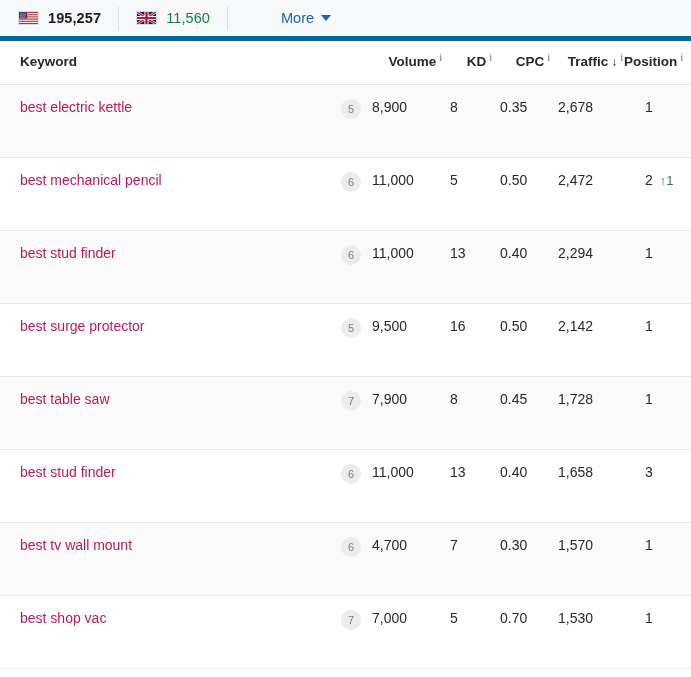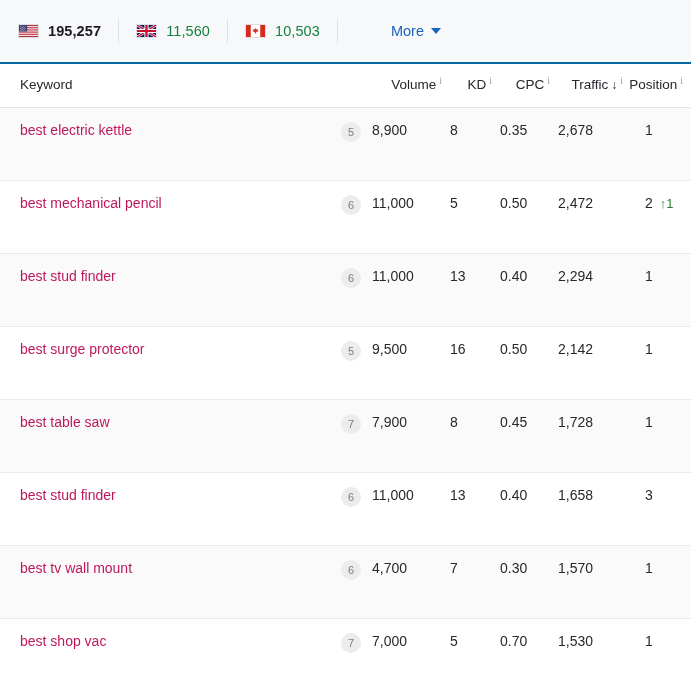--- a/index.html
+++ b/index.html
@@ -8,23 +8,23 @@
     padding: 0;
     width: 691px;
     height: 677px;
     background: #ffffff;
     font-family: "Liberation Sans", sans-serif;
     -webkit-font-smoothing: antialiased;
   }
 
   
   #country-bar {
-    height: 64px;
+    height: 41px;
     background: #f7f8fa;
-    border-bottom: 2px solid #0369a1;
+    border-bottom: 5px solid #0369a1;
     display: flex;
     align-items: center;
     padding-left: 18px;
   }
   .country-chip {
     display: flex;
     align-items: center;
     height: 24px;
     padding-right: 17px;
     border-right: 1px solid #dcdfe3;
@@ -73,21 +73,21 @@
   #kw-table {
     width: 691px;
     border-collapse: collapse;
     table-layout: fixed;
   }
   #kw-table thead th {
     height: 43px;
     background: #ffffff;
     border-bottom: 1px solid #e4e6ea;
     font-size: 13.5px;
-    font-weight: normal;
+    font-weight: bold;
     color: #26282c;
     padding: 0;
     vertical-align: middle;
   }
   .th-inner {
     display: flex;
     align-items: flex-start;
     justify-content: flex-end;
     padding-right: 8px;
     line-height: 16px;
@@ -229,31 +229,20 @@
         <svg class="flag" viewBox="0 0 21 14" preserveAspectRatio="none">
           <rect width="21" height="14" fill="#012169"></rect>
           <path d="M0,0 L21,14 M21,0 L0,14" stroke="#fff" stroke-width="2.8"></path>
           <path d="M0,0 L21,14 M21,0 L0,14" stroke="#c8102e" stroke-width="1.6"></path>
           <path d="M10.5,0 V14 M0,7 H21" stroke="#fff" stroke-width="4.6"></path>
           <path d="M10.5,0 V14 M0,7 H21" stroke="#c8102e" stroke-width="2.6"></path>
         </svg>
       </span>
       <span class="country-count">11,560</span>
     </div>
-    <div class="country-chip">
-      <span style="display: flex;">
-        <svg class="flag" viewBox="0 0 21 14" preserveAspectRatio="none">
-          <rect width="21" height="14" fill="#fff"></rect>
-          <rect width="5.25" height="14" fill="#d52b1e"></rect>
-          <rect x="15.75" width="5.25" height="14" fill="#d52b1e"></rect>
-          <path d="M10.5,3.1 L11.25,5.2 L13.1,4.3 L12.4,6.3 L14,6.2 L12.7,7.5 L13,8.1 L11.2,7.9 L11.3,10.6 L10.5,9.4 L9.7,10.6 L9.8,7.9 L8,8.1 L8.3,7.5 L7,6.2 L8.6,6.3 L7.9,4.3 L9.75,5.2 Z" fill="#d52b1e"></path>
-        </svg>
-      </span>
-      <span class="country-count">10,503</span>
-    </div>
     <div id="more-chip">
       <span>More</span>
       <span class="caret-down"></span>
     </div>
   </div>
 
 <table id="kw-table">
   <colgroup>
     <col class="col-keyword">
       <col class="col-serp">

